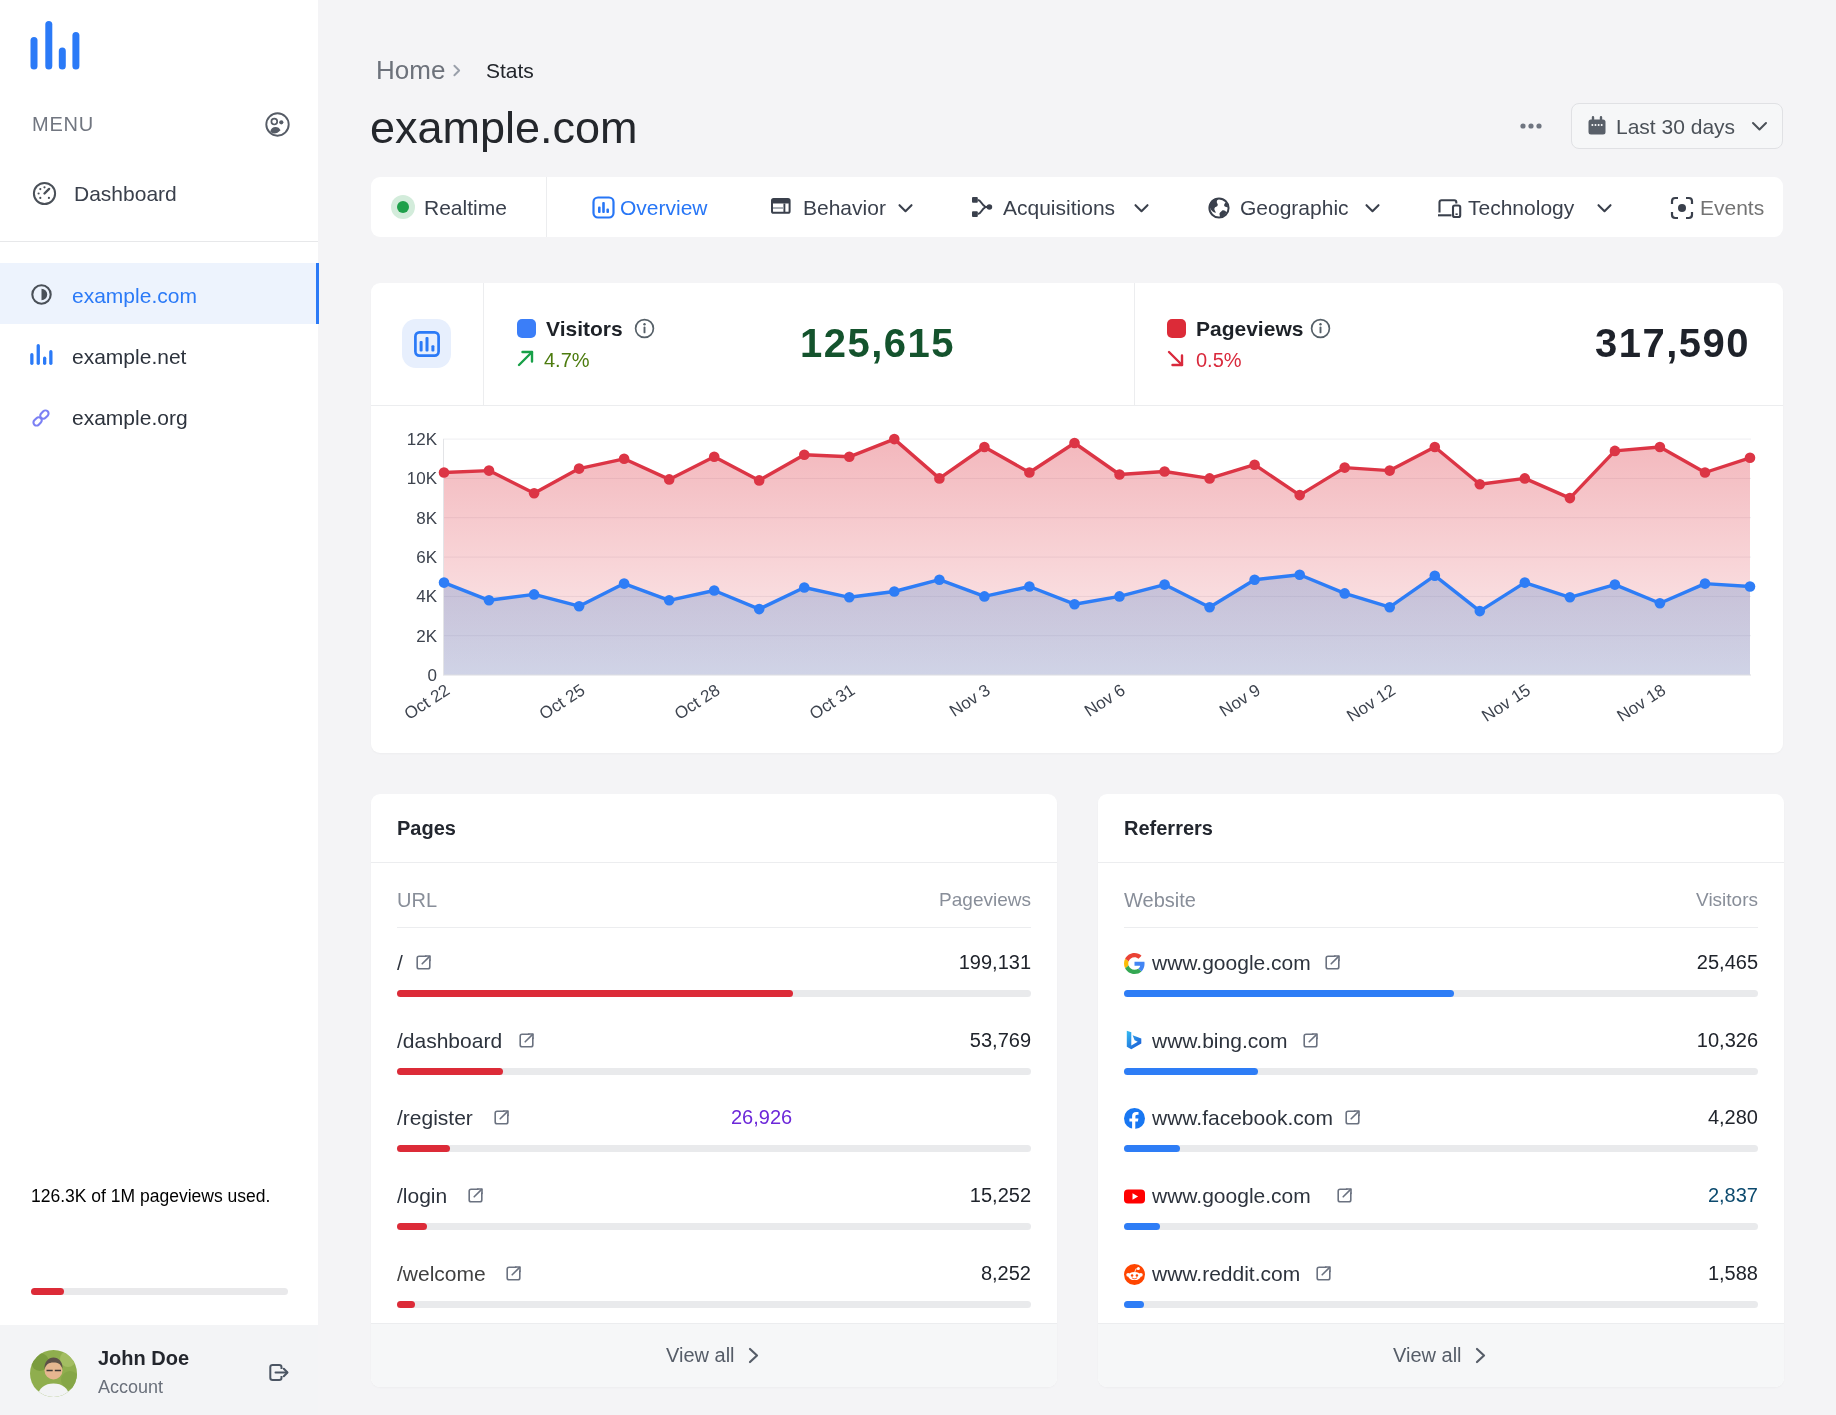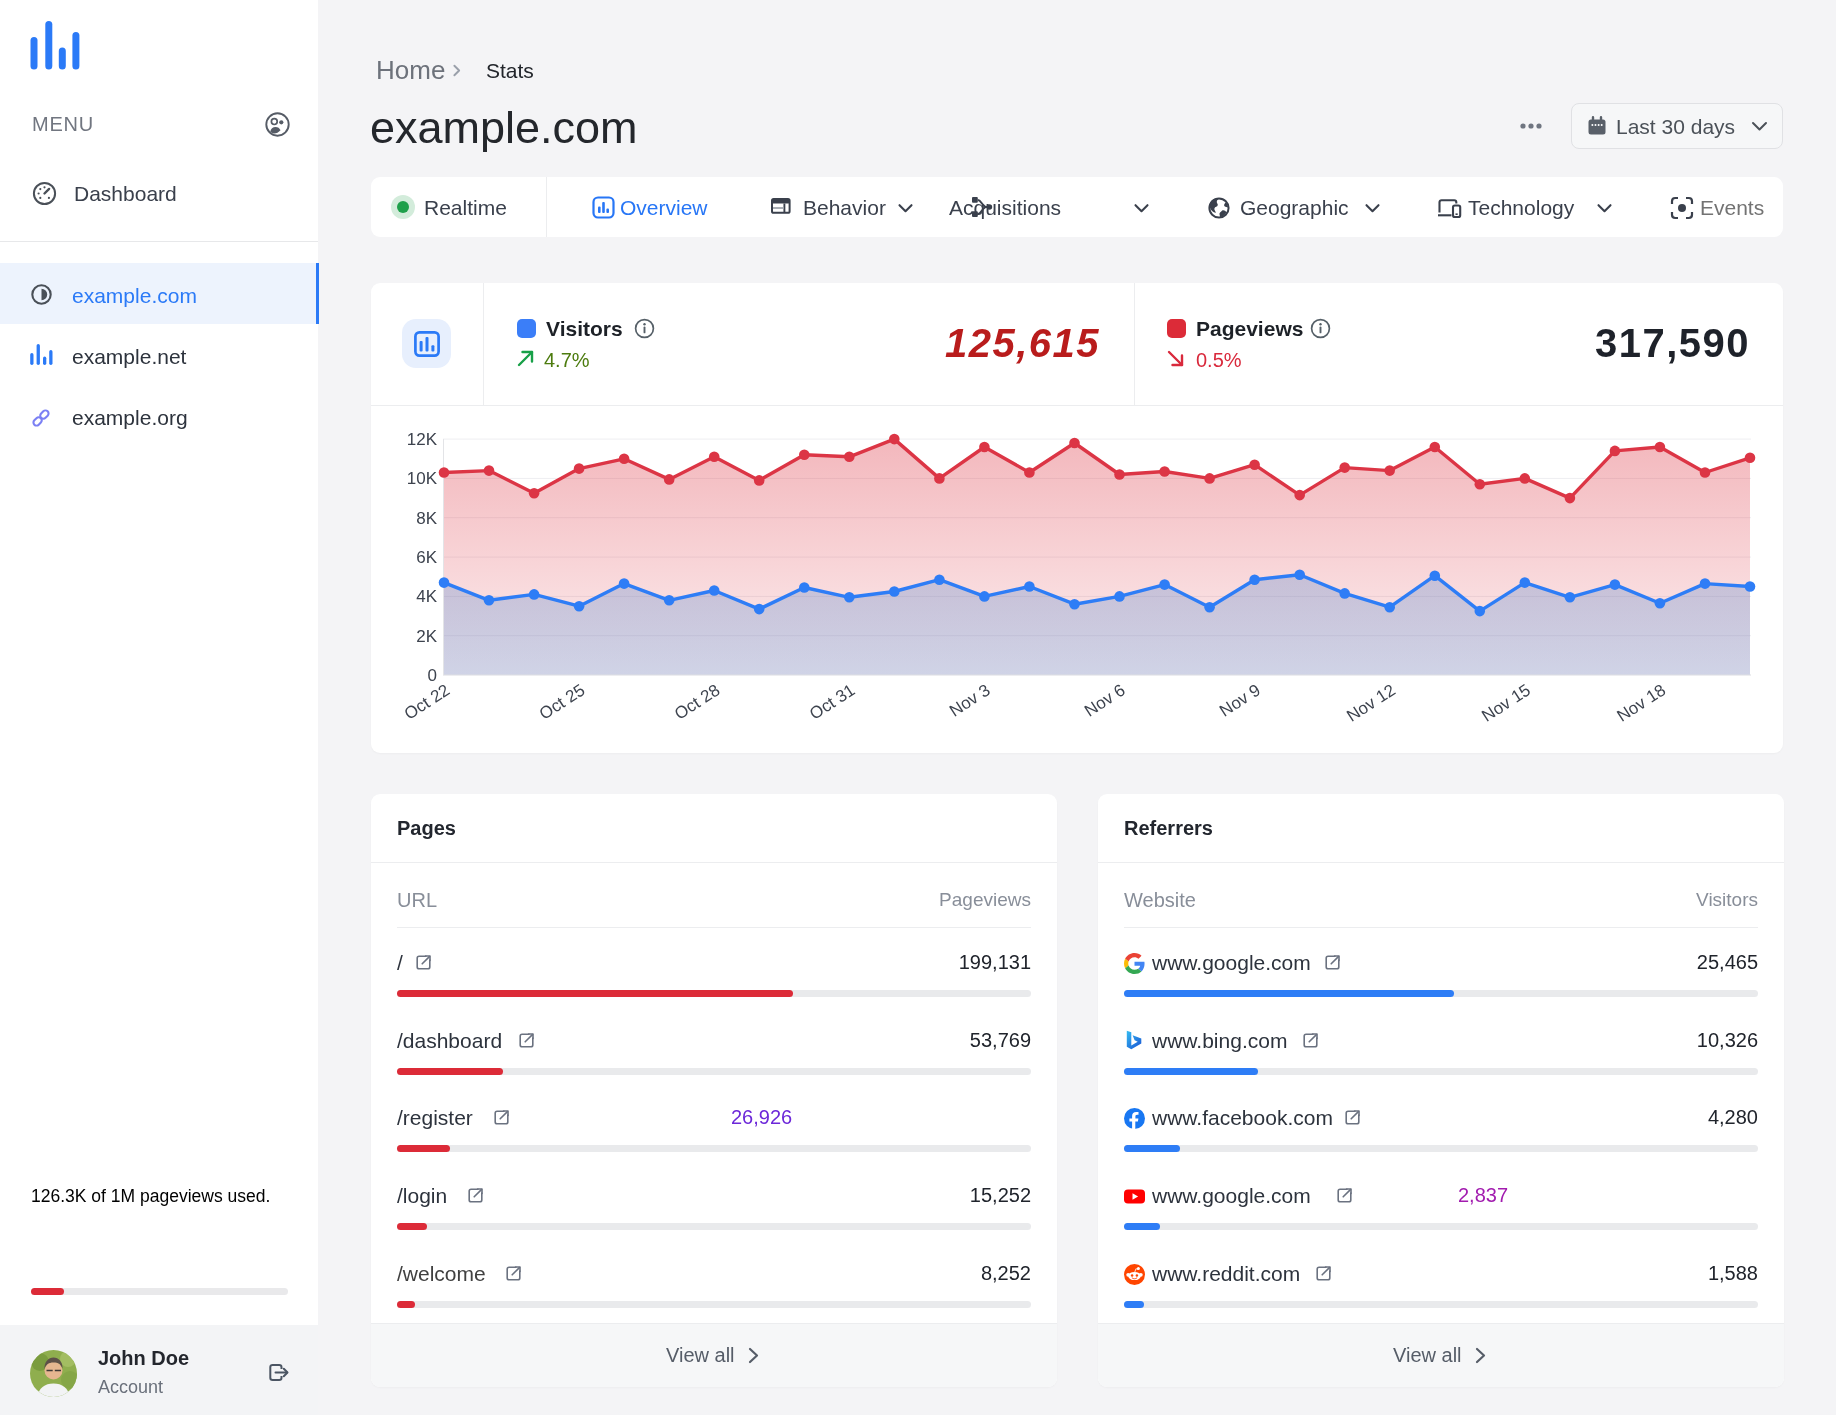--- a/index.html
+++ b/index.html
@@ -127,21 +127,21 @@
     <path d="M2.5 2.2l6 6 6-6" stroke="#3a404c" stroke-width="2.1" stroke-linecap="round" stroke-linejoin="round"></path>
   </svg>
 <svg class="a" style="left:971px;top:196px;" width="23" height="22" viewBox="0 0 23 22" fill="none" stroke="#3a404c" stroke-width="2">
 <rect x="1" y="1" width="5.8" height="5.8" rx="1" fill="#3a404c" stroke="none"></rect>
 <rect x="1" y="15.2" width="5.8" height="5.8" rx="1" fill="#3a404c" stroke="none"></rect>
 <path d="M6.8 3.9c3.2 0 3.6 5.1 7.4 6.7"></path>
 <path d="M6.8 18.1c3.2 0 3.6-5.1 7.4-6.7"></path>
 <path d="M13.6 11h2.4"></path>
 <circle cx="18.4" cy="11" r="2.8" fill="#3a404c" stroke="none"></circle>
 </svg>
-<div class="a" style="left:949px;top:197px;font-size:21px;line-height:21px;color:#3a404c;text-align:center;">Acquisitions</div>
+<div class="a" style="left:1003px;top:197px;font-size:21px;line-height:21px;color:#3a404c;text-align:center;">Acquisitions</div>
 <svg class="a" style="left:1133px;top:203px;" width="17" height="11" viewBox="0 0 17 11" fill="none">
     <path d="M2.5 2.2l6 6 6-6" stroke="#3a404c" stroke-width="2.1" stroke-linecap="round" stroke-linejoin="round"></path>
   </svg>
 <svg class="a" style="left:1208px;top:197px;" width="22" height="22" viewBox="0 0 22 22" fill="none">
 <circle cx="11" cy="11" r="9.6" stroke="#3a404c" stroke-width="2"></circle>
 <path d="M10.8 1.6c-2 1.8-2.6 3.4-1.5 4.9 1 1.3.5 2.6-1.1 3.2-1.7.6-2.3 1.9-1.5 3.6l1.3 2.5c-2.9-.4-5.5-2.8-6.2-5.9C1.1 6.3 3.5 2.8 6.9 1.8z" fill="#3a404c"></path>
 <path d="M14.2 13.4c1.8-.5 3.2.2 4.3 1.9-1.2 2.6-3.5 4.4-6.3 4.9l-.6-2.4c-.4-1.5.2-2.6 1.6-3.4z" fill="#3a404c"></path>
 <path d="M19.2 7.2c.5 1 .8 2.2.8 3.4l-2.6-.9c-1.4-.6-1.7-1.6-.8-2.9l.9-1.3c.7.5 1.3 1 1.7 1.7z" fill="#3a404c"></path>
 </svg>
 <div class="a" style="left:1240px;top:197px;font-size:21px;line-height:21px;color:#3a404c;">Geographic</div>
@@ -182,21 +182,21 @@
 <svg class="a" style="left:634px;top:318px;" width="21" height="21" viewBox="0 0 21 21" fill="none">
     <circle cx="10.5" cy="10.5" r="8.9" stroke="#566068" stroke-width="1.7"></circle>
     <path d="M10.5 9.4v5" stroke="#566068" stroke-width="1.9" stroke-linecap="round"></path>
     <circle cx="10.5" cy="6.3" r="1.2" fill="#566068"></circle>
   </svg>
 <svg class="a" style="left:515px;top:348px;" width="21" height="21" viewBox="0 0 21 21" fill="none" stroke="#18a048" stroke-width="2.4" stroke-linecap="round" stroke-linejoin="round">
 <path d="M4 17L17 4"></path>
     <path d="M7.5 4H17v9.5"></path>
 </svg>
 <div class="a" style="left:544px;top:350px;font-size:20px;line-height:20px;color:#4d7c0f;">4.7%</div>
-<div class="a" style="left:800px;top:323px;width:300px;text-align:right;font-size:40px;line-height:41px;font-weight:bold;letter-spacing:1.5px;color:#b91c1c;font-style:italic;">125,615</div>
+<div class="a" style="left:800px;top:323px;width:300px;font-size:40px;line-height:41px;font-weight:bold;letter-spacing:1.5px;color:#14532d;">125,615</div>
 <div class="a" style="left:1167px;top:319px;width:19px;height:19px;border-radius:5px;background:#dc2b38;"></div>
 <div class="a" style="left:1196px;top:319px;font-size:21px;line-height:20px;font-weight:bold;color:#1d2127;">Pageviews</div>
 <svg class="a" style="left:1310px;top:318px;" width="21" height="21" viewBox="0 0 21 21" fill="none">
     <circle cx="10.5" cy="10.5" r="8.9" stroke="#566068" stroke-width="1.7"></circle>
     <path d="M10.5 9.4v5" stroke="#566068" stroke-width="1.9" stroke-linecap="round"></path>
     <circle cx="10.5" cy="6.3" r="1.2" fill="#566068"></circle>
   </svg>
 <svg class="a" style="left:1165px;top:348px;" width="21" height="21" viewBox="0 0 21 21" fill="none" stroke="#d9293c" stroke-width="2.4" stroke-linecap="round" stroke-linejoin="round">
 <path d="M4 4l13 13"></path>
     <path d="M17 7.5V17H7.5"></path>
@@ -416,21 +416,21 @@
 <svg class="a" style="left:1124px;top:1186px;" width="21" height="21" viewBox="0 0 21 21">
     <rect x="0" y="3.5" width="21" height="14" rx="4" fill="#ff0000"></rect>
     <path d="M8.5 7.2l5.6 3.3-5.6 3.3z" fill="#fff"></path>
   </svg>
 <div class="a" style="left:1152px;top:1185px;font-size:21px;line-height:21px;color:#2d333d;">www.google.com</div>
 <svg class="a" style="left:1336px;top:1187px;" width="17" height="17" viewBox="0 0 17 17" fill="none" stroke="#6b7280" stroke-width="1.6">
     <path d="M11.5 2.2H4.1C2.9 2.2 2.2 2.9 2.2 4.1v8.8c0 1.2.7 1.9 1.9 1.9h8.8c1.2 0 1.9-.7 1.9-1.9V5.5"></path>
     <path d="M7.2 9.8l7.2-7.2" stroke-linecap="round"></path>
     <path d="M10.6 2h4.4v4.4" stroke-linecap="round" stroke-linejoin="round"></path>
   </svg>
-<div class="a" style="left:1458px;top:1185px;width:300px;text-align:left;font-size:20px;line-height:21px;color:#a21caf;">2,837</div>
+<div class="a" style="left:1458px;top:1185px;width:300px;text-align:right;font-size:20px;line-height:21px;color:#0c4a6e;">2,837</div>
 <div class="a" style="left:1124px;top:1223px;width:634px;height:7px;border-radius:3.5px;background:#e9eaec;"></div>
 <div class="a" style="left:1124px;top:1223px;width:36px;height:7px;border-radius:3.5px;background:#2e7df6;"></div>
 <svg class="a" style="left:1124px;top:1264px;" width="21" height="21" viewBox="0 0 21 21">
     <circle cx="10.5" cy="10.5" r="10.5" fill="#ff4500"></circle>
     <circle cx="14.4" cy="4.4" r="1.5" fill="#fff"></circle>
     <path d="M10.7 8.4l1.2-3.6 2.3.5" stroke="#fff" stroke-width="0.8" fill="none"></path>
     <ellipse cx="10.5" cy="12" rx="6.3" ry="4.1" fill="#fff"></ellipse>
     <circle cx="4.2" cy="10.8" r="1.9" fill="#fff"></circle>
     <circle cx="16.8" cy="10.8" r="1.9" fill="#fff"></circle>
     <circle cx="8.1" cy="11.4" r="1.25" fill="#ff4500"></circle>

